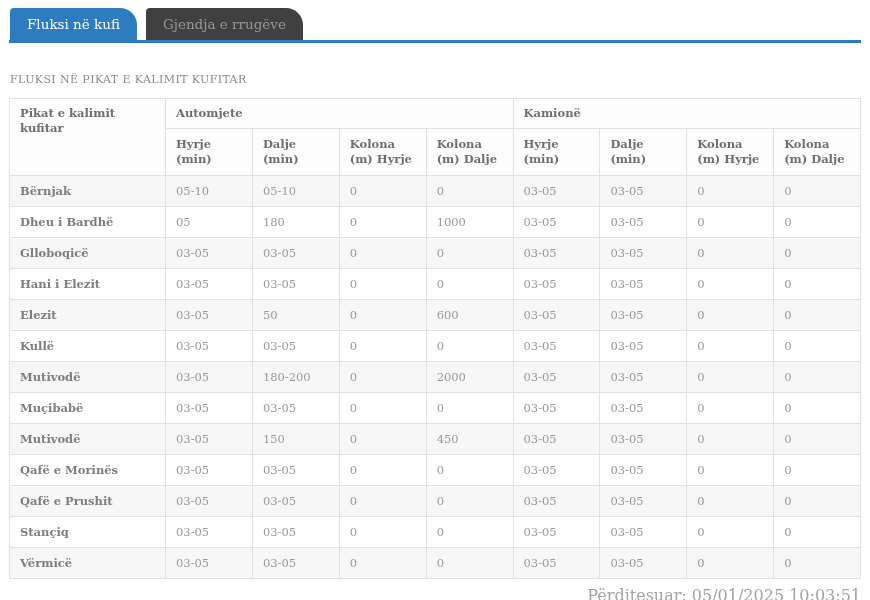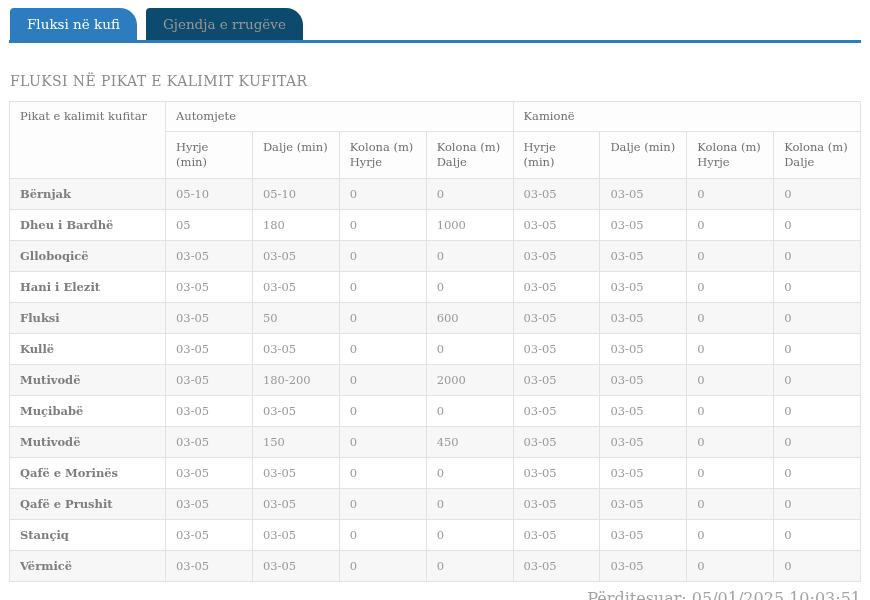--- a/index.html
+++ b/index.html
@@ -15,55 +15,55 @@
   }
   .container { padding: 8px 9px 0 9px; }
 
   
   .tabs { display: flex; gap: 9px; padding-left: 1px; }
   .tab {
     height: 32px;
     line-height: 32px;
     padding: 0 17px;
     font-size: 13.5px;
-    background: #0c4a6e;
+    background: #404040;
     color: #979797;
     border-radius: 4px 17px 0 0;
     cursor: pointer;
     white-space: nowrap;
   }
   .tab.active {
     background: var(--accent);
     color: #ffffff;
   }
   .tab-underline { height: 3px; background: var(--accent); }
 
   
   .page-title {
     margin: 30px 0 12px 1px;
-    font-size: 14px;
+    font-size: 11px;
     letter-spacing: 0.4px;
     color: #8a8a8a;
   }
 
   
   table.flow-table {
     width: 100%;
     border-collapse: collapse;
     table-layout: fixed;
     font-size: 11.5px;
   }
   .flow-table th, .flow-table td {
     border: 1px solid var(--border);
     text-align: left;
     vertical-align: top;
     overflow: hidden;
   }
   .flow-table thead th {
-    font-weight: normal;
+    font-weight: bold;
     color: #6f6f6f;
     padding: 7px 10px;
     line-height: 15px;
     background: #fdfdfd;
   }
   .flow-table thead tr.subhead th { padding: 8px 10px; height: 45px; }
   .flow-table thead th.corner { vertical-align: top; }
   .flow-table tbody th {
     font-weight: bold;
     color: #7e7e7e;
@@ -169,21 +169,21 @@
           <td>03-05</td>
           <td>03-05</td>
           <td>0</td>
           <td>0</td>
           <td>03-05</td>
           <td>03-05</td>
           <td>0</td>
           <td>0</td>
         </tr>
         <tr>
-          <th>Fluksi</th>
+          <th>Elezit</th>
           <td>03-05</td>
           <td>50</td>
           <td>0</td>
           <td>600</td>
           <td>03-05</td>
           <td>03-05</td>
           <td>0</td>
           <td>0</td>
         </tr>
         <tr>

